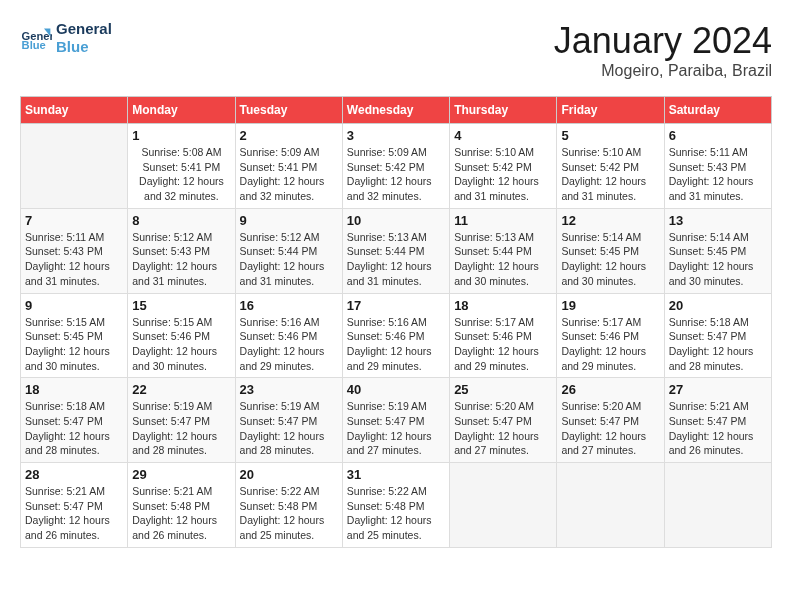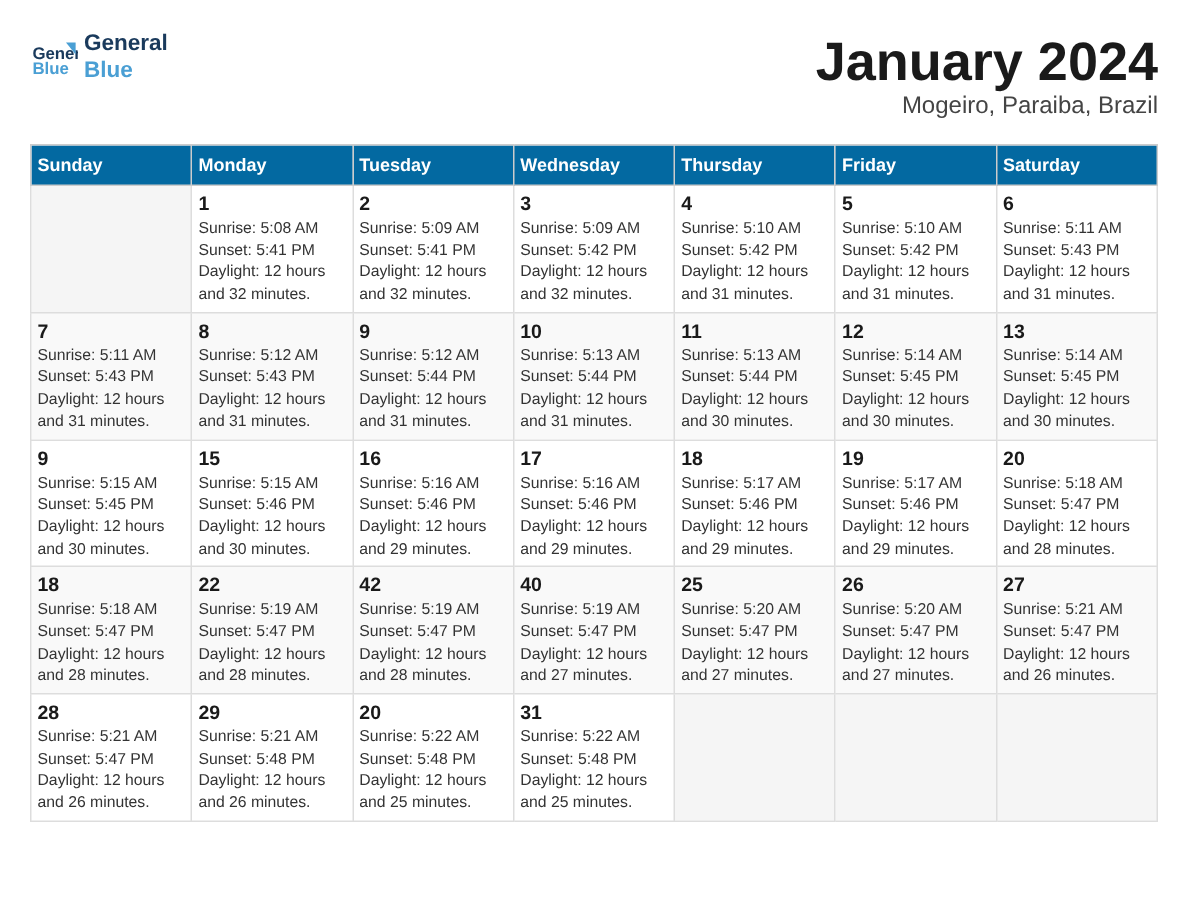--- a/index.html
+++ b/index.html
@@ -23,34 +23,34 @@
     .logo-icon {
       width: 32px;
       height: 32px;
       margin-right: 4px;
     }
     .title-block {
       text-align: right;
     }
     .month-title {
       font-size: 36px;
-      font-weight: bold;
+      font-weight: normal;
       color: #1a1a1a;
     }
     .subtitle {
       font-size: 16px;
       color: #444;
     }
     table {
       width: 100%;
       border-collapse: collapse;
       font-size: 11px;
     }
     thead tr th {
-      background-color: #0369a1;
+      background-color: #ef4444;
       color: #fff;
       padding: 6px 4px;
       text-align: left;
       font-size: 12px;
       font-weight: bold;
       border: 1px solid #ccc;
     }
     tbody tr td {
       vertical-align: top;
       padding: 4px 4px;
@@ -111,21 +111,21 @@
         <th>Thursday</th>
         <th>Friday</th>
         <th>Saturday</th>
       </tr>
   </thead>
   <tbody id="calendar-body">
   <tr>
         <td class="empty-cell"></td>
         <td>
           <span class="day-number">1</span>
-          <div class="day-info" style="white-space: pre-line;">Sunrise: 5:08 AM
+          <div class="day-info" style="white-space: pre-line; text-align: center;">Sunrise: 5:08 AM
 Sunset: 5:41 PM
 Daylight: 12 hours
 and 32 minutes.</div>
         </td>
         <td>
           <span class="day-number">2</span>
           <div class="day-info" style="white-space: pre-line;">Sunrise: 5:09 AM
 Sunset: 5:41 PM
 Daylight: 12 hours
 and 32 minutes.</div>
@@ -270,21 +270,21 @@
 and 28 minutes.</div>
         </td>
         <td>
           <span class="day-number">22</span>
           <div class="day-info" style="white-space: pre-line;">Sunrise: 5:19 AM
 Sunset: 5:47 PM
 Daylight: 12 hours
 and 28 minutes.</div>
         </td>
         <td>
-          <span class="day-number">42</span>
+          <span class="day-number">23</span>
           <div class="day-info" style="white-space: pre-line;">Sunrise: 5:19 AM
 Sunset: 5:47 PM
 Daylight: 12 hours
 and 28 minutes.</div>
         </td>
         <td>
           <span class="day-number">40</span>
           <div class="day-info" style="white-space: pre-line;">Sunrise: 5:19 AM
 Sunset: 5:47 PM
 Daylight: 12 hours

